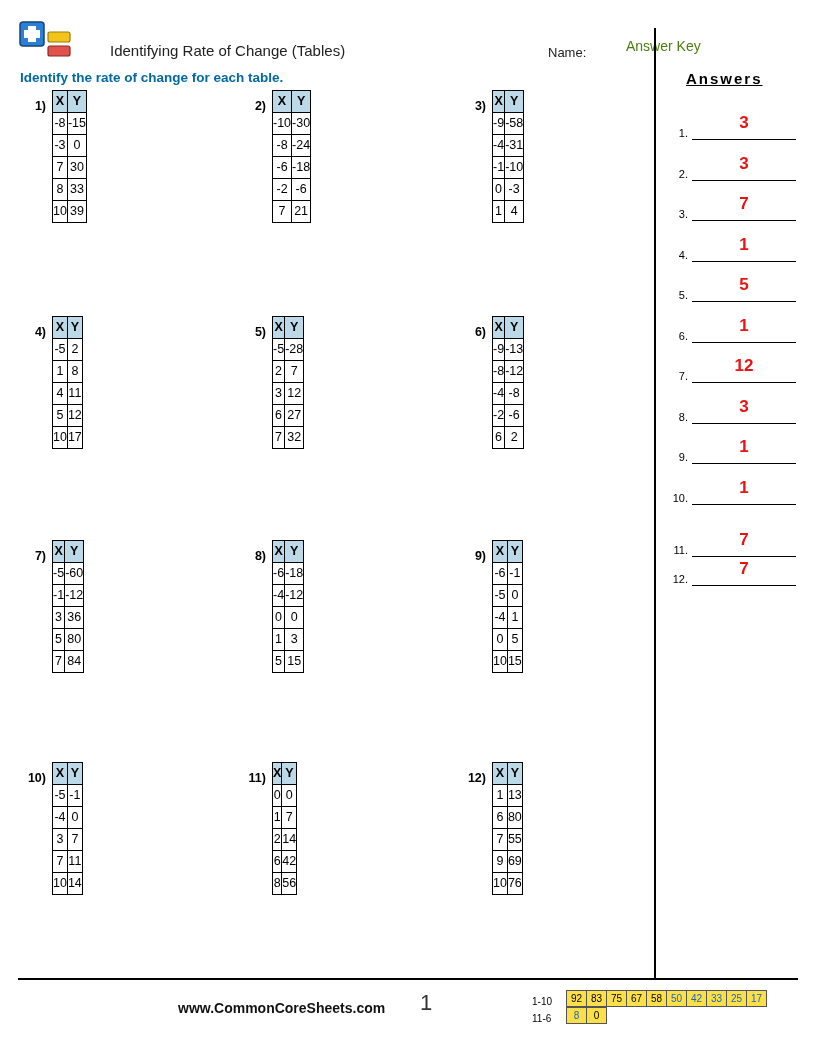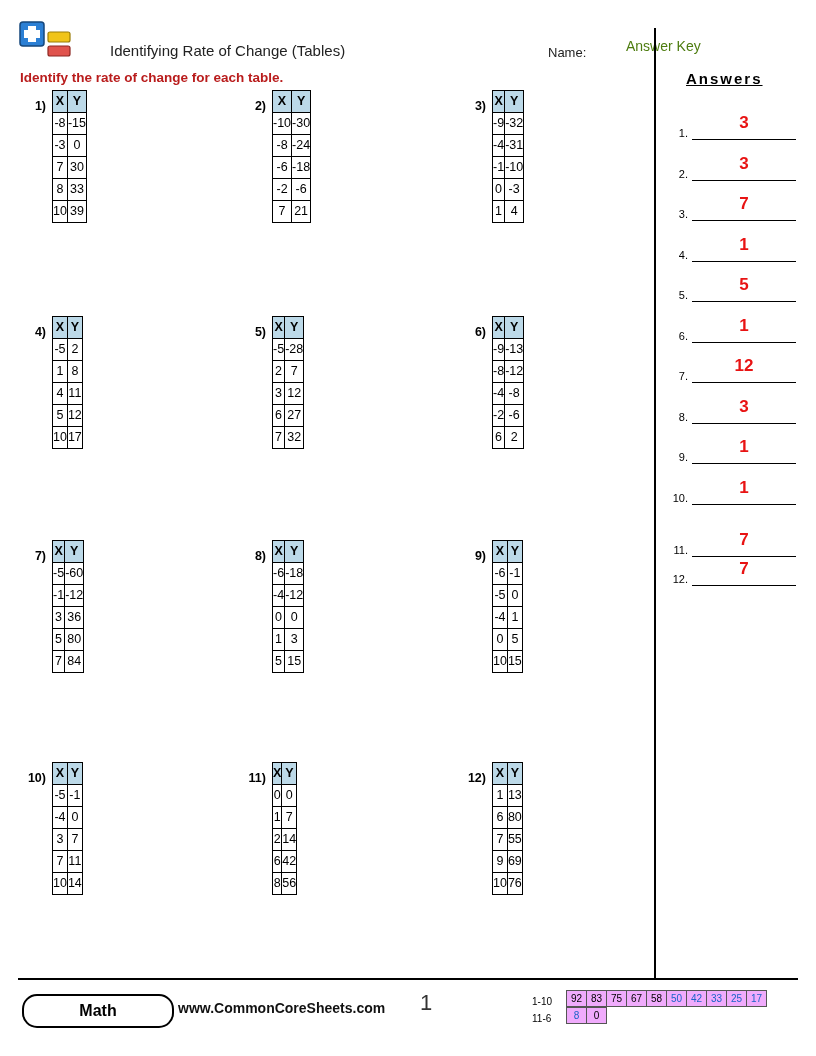--- a/index.html
+++ b/index.html
@@ -51,21 +51,21 @@
     left: 626px; top: 38px;
     font-size: 14px;
     font-weight: normal;
     color: #4d7c0f;
   }
   .instructions {
     position: absolute;
     left: 20px; top: 70px;
     font-size: 13.5px;
     font-weight: bold;
-    color: #b91c1c;
+    color: #0369a1;
   }
 
   
   .divider {
     position: absolute;
     left: 654px; top: 28px;
     width: 2px;
     height: 950px;
     background: #000;
   }
@@ -204,21 +204,21 @@
     font-size: 10px;
   }
   .score-cell {
     border: 1px solid #555;
     min-width: 19px;
     height: 15px;
     line-height: 15px;
     text-align: center;
     font-size: 10px;
     margin-right: -1px;
-    background: #f0abfc;
+    background: #fde047;
     color: #000;
     margin-top: 44px;
   }
   .score-cell.hl {
     color: #1a63c8;
   }
 </style>
 </head>
 <body>
 
@@ -314,21 +314,21 @@
         <table class="qt">
           <thead>
             <tr>
               <th>X</th>
               <th>Y</th>
             </tr>
           </thead>
           <tbody>
             <tr>
               <td>-9</td>
-              <td>-32</td>
+              <td>-58</td>
             </tr>
             <tr>
               <td>-4</td>
               <td>-31</td>
             </tr>
             <tr>
               <td>-1</td>
               <td>-10</td>
             </tr>
             <tr>
@@ -700,21 +700,20 @@
       </div>
       <div class="ans-row" style="top: 555.5px;">
         <div class="ans-num">12.</div>
         <div class="ans-val">7</div>
         <div class="ans-line"></div>
       </div>
     </div>
 
   <div class="footer">
     <div class="footer-line"></div>
-    <div class="math-pill">Math</div>
     <div class="site">www.CommonCoreSheets.com</div>
     <div class="page-num">1</div>
     <div class="score-box" id="score-box">
         <div class="score-row">
           <div class="score-label">1-10</div>
           <div class="score-cell">92</div>
           <div class="score-cell">83</div>
           <div class="score-cell">75</div>
           <div class="score-cell">67</div>
           <div class="score-cell">58</div>

